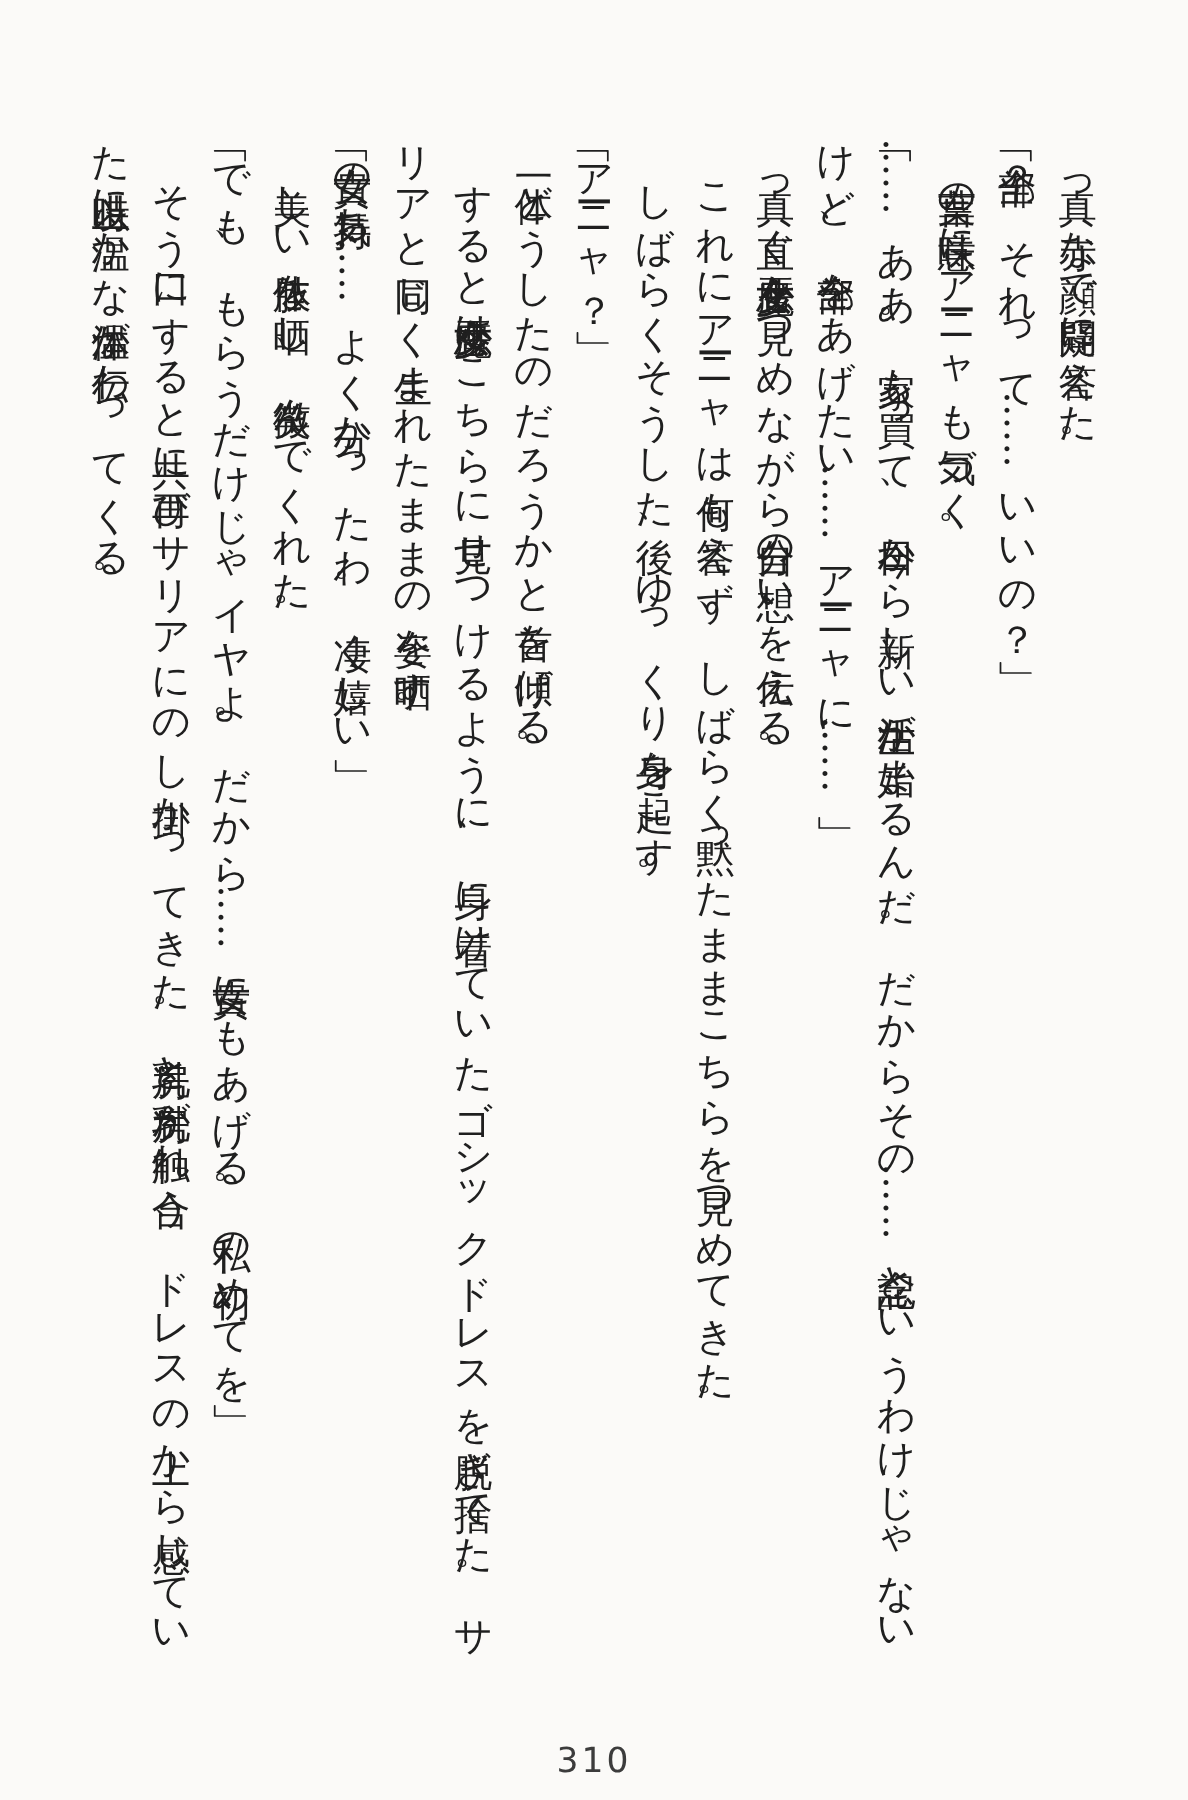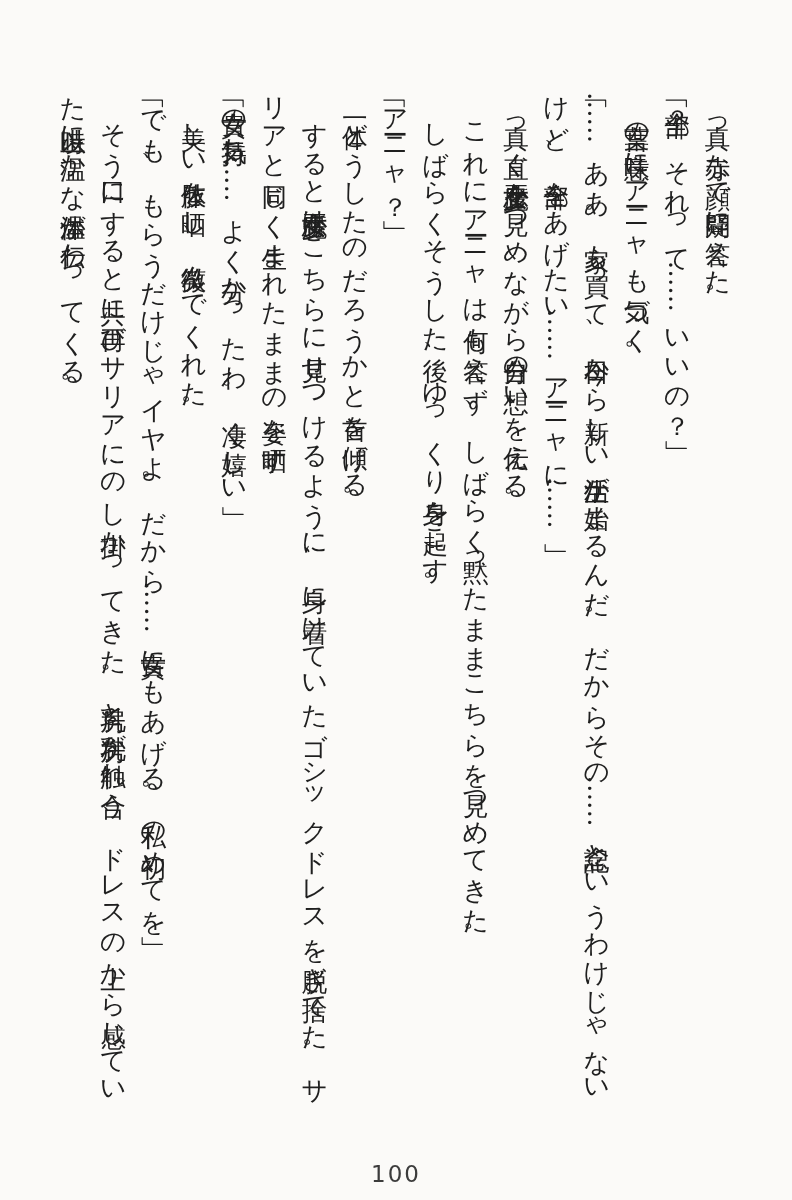--- a/index.html
+++ b/index.html
@@ -63,14 +63,14 @@
     <p class="indent-full">これにアーニャは何も答えず、しばらく黙ったままこちらを見つめてきた。</p>
     <p class="indent-full">しばらくそうした後、ゆっくり身を起こす。</p>
     <p class="indent-half">「アーニャ？」</p>
     <p class="indent-full">一体どうしたのだろうかと首を傾げる。</p>
     <p class="indent-full">すると少女悪魔はこちらに見せつけるように、身に着けていたゴシックドレスを脱ぎ捨てた。サリアと同じく生まれたままの姿を晒す。</p>
     <p class="indent-half">「貴女の気持ち……よく分かったわ。凄く嬉しい」</p>
     <p class="indent-full">美しい肢体を晒し、微笑んでくれた。</p>
     <p class="indent-half">「でも、もらうだけじゃイヤよ。だから……貴女にもあげる。私の初めてを」</p>
     <p class="indent-full">そう口にすると共に再びサリアにのし掛かってきた。乳房と乳房が触れ合う、ドレスの上から感じていた時以上に温かな体温が伝わってくる。</p>
   </div>
-  <div class="page-number">100</div>
+  <div class="page-number">310</div>
 </div>
 
 </body></html>

